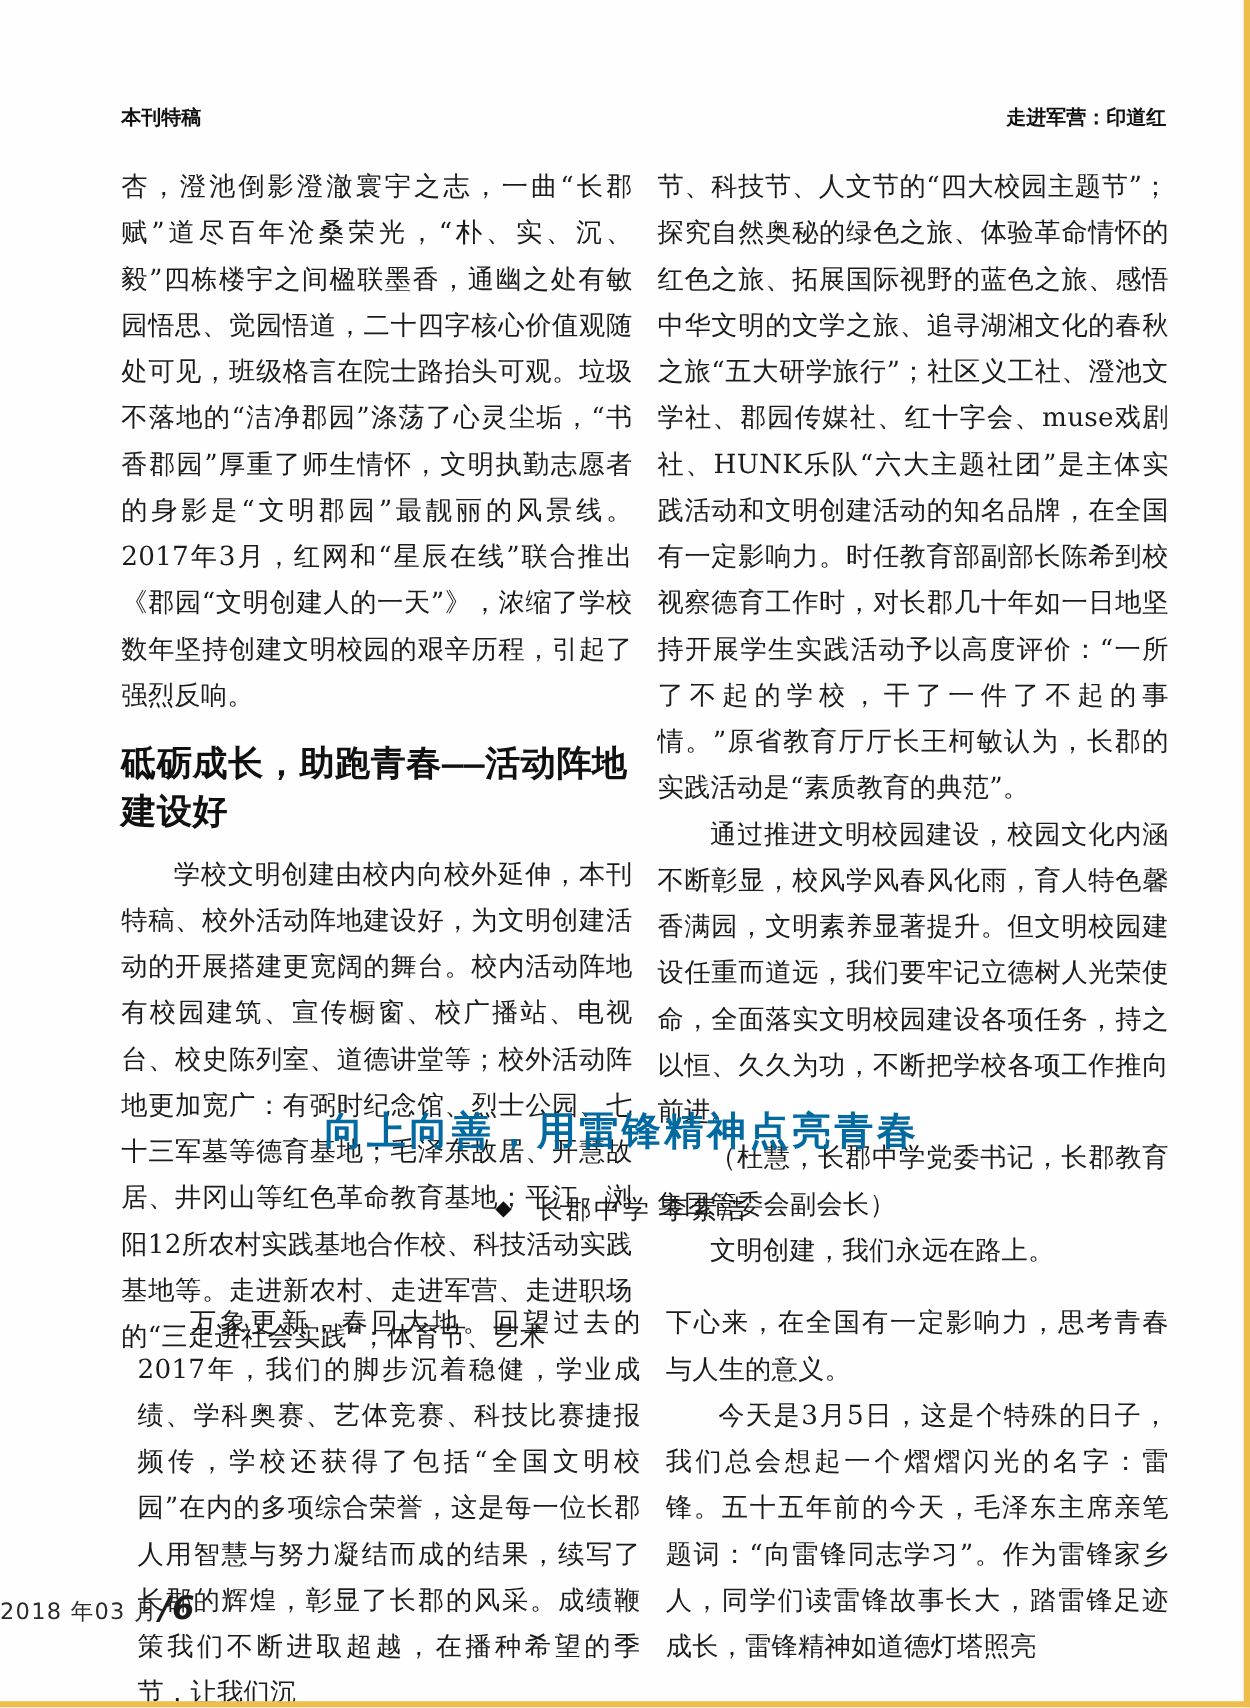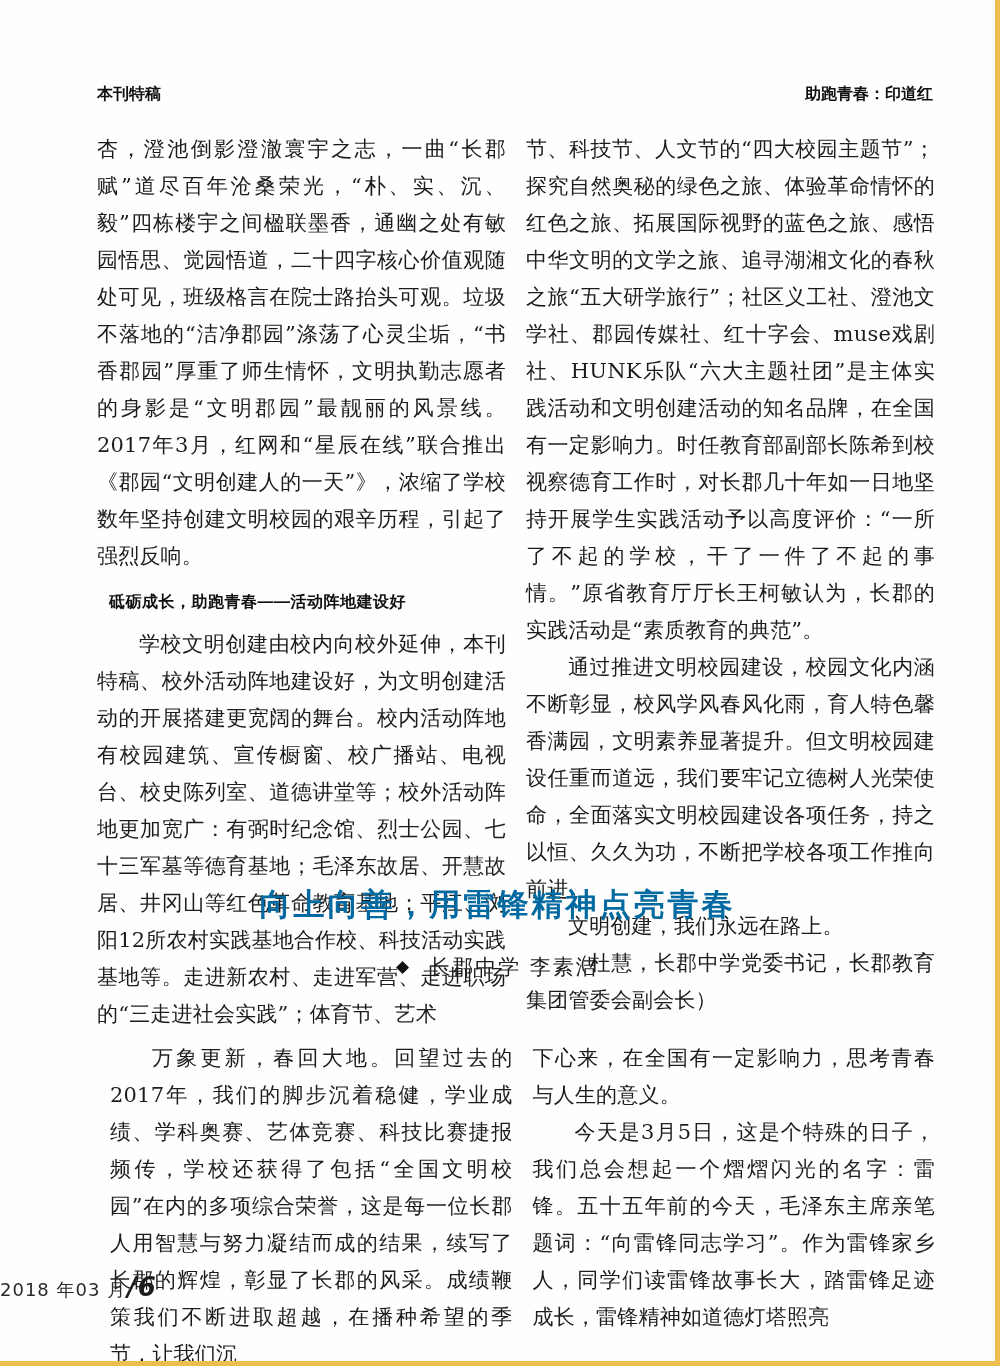--- a/index.html
+++ b/index.html
@@ -50,24 +50,24 @@
   .body-p {
     margin: 0;
     font-size: 21px;
     line-height: 37px;
     text-align: justify;
     letter-spacing: 0.2px;
   }
   .body-p.indent { text-indent: 2em; }
 
   .subhead {
-    margin: 17px 0 13px 12px;
-    font-family: Liberation Sans, sans-serif;
+    margin: 17px 0 13px 0;
+    font-family: Liberation Mono, monospace;
     font-weight: bold;
-    font-size: 16px;
+    font-size: 28px;
     color: #111;
     letter-spacing: 0.5px;
   }
 
   
   .title-block {
     position: absolute;
     top: 884px;
     left: 0;
     width: 100%;
@@ -113,34 +113,34 @@
     color: #1c1c1c;
   }
 </style>
 </head>
 <body>
 
 <div class="page">
 
   <header class="page-header">
     <span>本刊特稿</span>
-    <span>助跑青春：印道红</span>
+    <span>走进军营：印道红</span>
   </header>
 
   <section class="article article-1">
     <div class="col">
       <p class="body-p">杏，澄池倒影澄澈寰宇之志，一曲“长郡赋”道尽百年沧桑荣光，“朴、实、沉、毅”四栋楼宇之间楹联墨香，通幽之处有敏园悟思、觉园悟道，二十四字核心价值观随处可见，班级格言在院士路抬头可观。垃圾不落地的“洁净郡园”涤荡了心灵尘垢，“书香郡园”厚重了师生情怀，文明执勤志愿者的身影是“文明郡园”最靓丽的风景线。2017年3月，红网和“星辰在线”联合推出《郡园“文明创建人的一天”》，浓缩了学校数年坚持创建文明校园的艰辛历程，引起了强烈反响。</p>
       <h3 class="subhead">砥砺成长，助跑青春——活动阵地建设好</h3>
       <p class="body-p indent">学校文明创建由校内向校外延伸，本刊特稿、校外活动阵地建设好，为文明创建活动的开展搭建更宽阔的舞台。校内活动阵地有校园建筑、宣传橱窗、校广播站、电视台、校史陈列室、道德讲堂等；校外活动阵地更加宽广：有弼时纪念馆、烈士公园、七十三军墓等德育基地；毛泽东故居、开慧故居、井冈山等红色革命教育基地；平江、浏阳12所农村实践基地合作校、科技活动实践基地等。走进新农村、走进军营、走进职场的“三走进社会实践”；体育节、艺术</p>
     </div>
     <div class="col">
       <p class="body-p">节、科技节、人文节的“四大校园主题节”；探究自然奥秘的绿色之旅、体验革命情怀的红色之旅、拓展国际视野的蓝色之旅、感悟中华文明的文学之旅、追寻湖湘文化的春秋之旅“五大研学旅行”；社区义工社、澄池文学社、郡园传媒社、红十字会、muse戏剧社、HUNK乐队“六大主题社团”是主体实践活动和文明创建活动的知名品牌，在全国有一定影响力。时任教育部副部长陈希到校视察德育工作时，对长郡几十年如一日地坚持开展学生实践活动予以高度评价：“一所了不起的学校，干了一件了不起的事情。”原省教育厅厅长王柯敏认为，长郡的实践活动是“素质教育的典范”。</p>
       <p class="body-p indent">通过推进文明校园建设，校园文化内涵不断彰显，校风学风春风化雨，育人特色馨香满园，文明素养显著提升。但文明校园建设任重而道远，我们要牢记立德树人光荣使命，全面落实文明校园建设各项任务，持之以恒、久久为功，不断把学校各项工作推向前进。</p>
+      <p class="body-p indent">（杜慧，长郡中学党委书记，长郡教育集团管委会副会长）</p>
       <p class="body-p indent">文明创建，我们永远在路上。</p>
-      <p class="body-p indent">（杜慧，长郡中学党委书记，长郡教育集团管委会副会长）</p>
     </div>
   </section>
 
   <section class="title-block">
     <h1 class="article-title">向上向善，用雷锋精神点亮青春</h1>
     <div class="byline">
       <span class="diamond">◆</span><span>长郡中学 李素洁</span>
     </div>
   </section>
 

